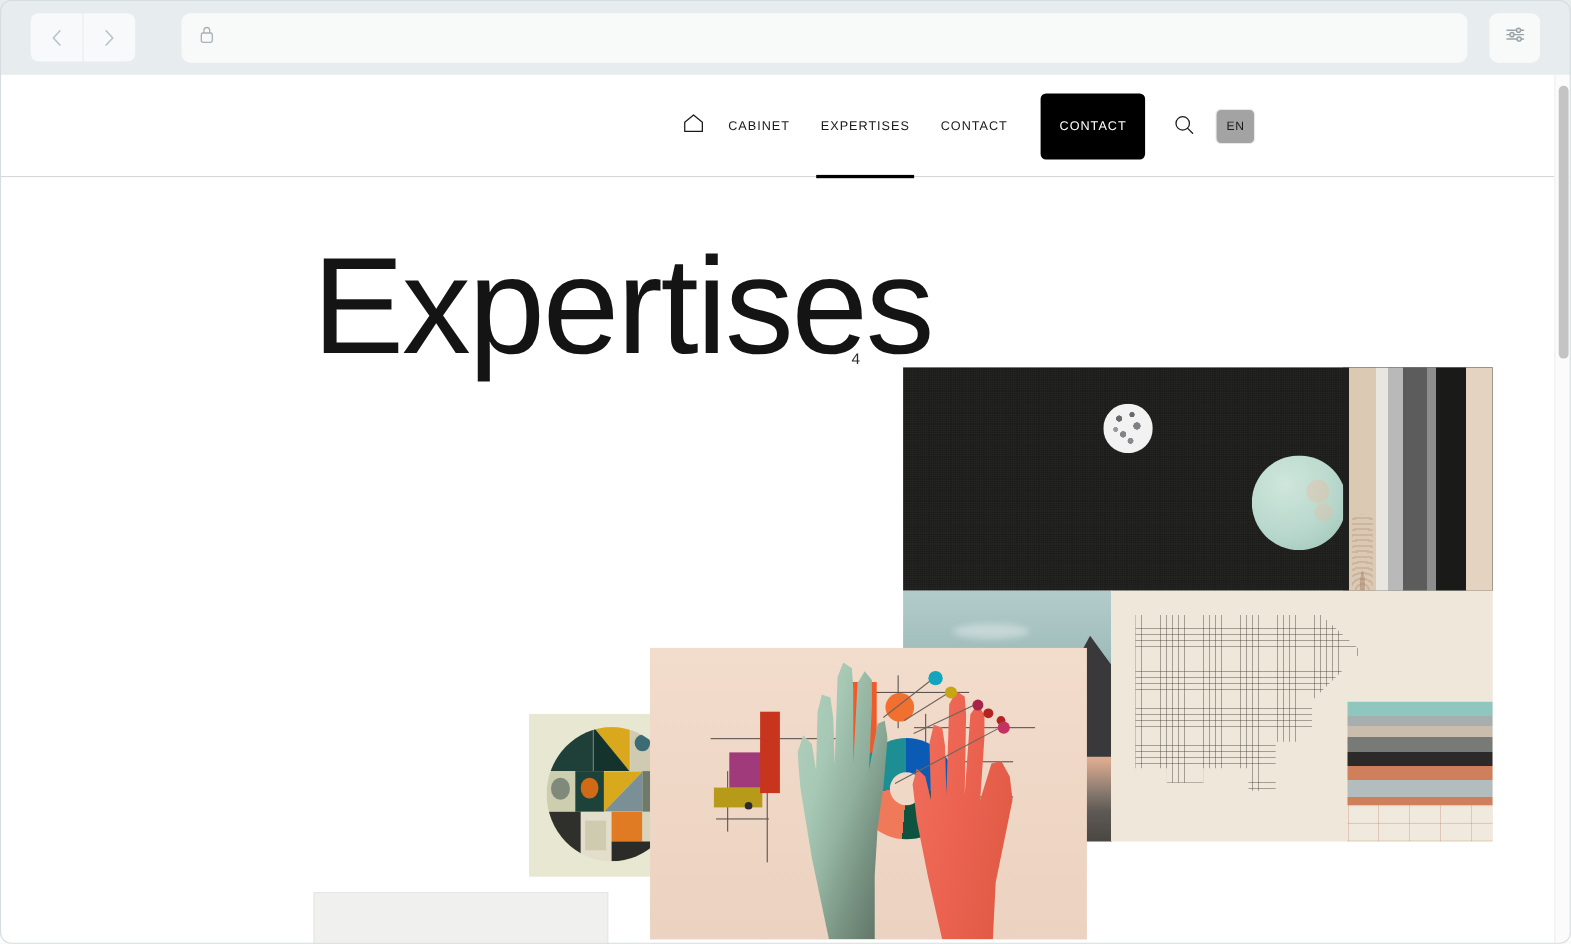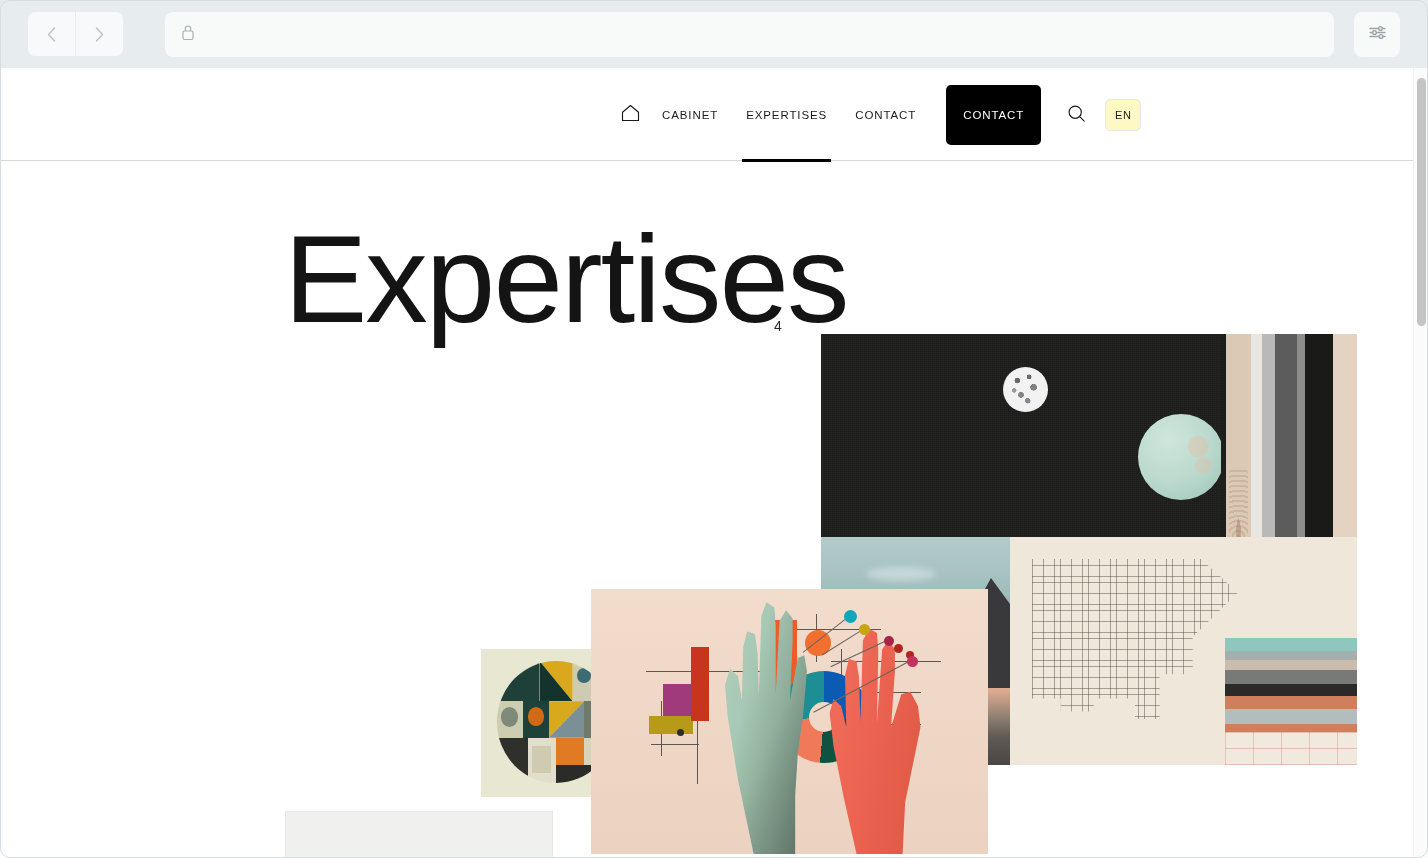--- a/index.html
+++ b/index.html
@@ -156,21 +156,21 @@
   .search-btn {
     margin-left: 20px;
     width: 30px; height: 30px;
     display: flex; align-items: center; justify-content: center;
     cursor: pointer;
     background: none; border: none;
   }
   .lang-btn {
     margin-left: 14px;
     width: 36px; height: 32px;
-    background: #fef9c3;
+    background: #a3a3a3;
     border: 1px solid #e8e8e8;
     border-radius: 5px;
     font-size: 11px;
     letter-spacing: 0.6px;
     color: #1a1a1a;
     display: flex; align-items: center; justify-content: center;
     cursor: pointer;
     font-family: "Liberation Sans", sans-serif;
   }
 

